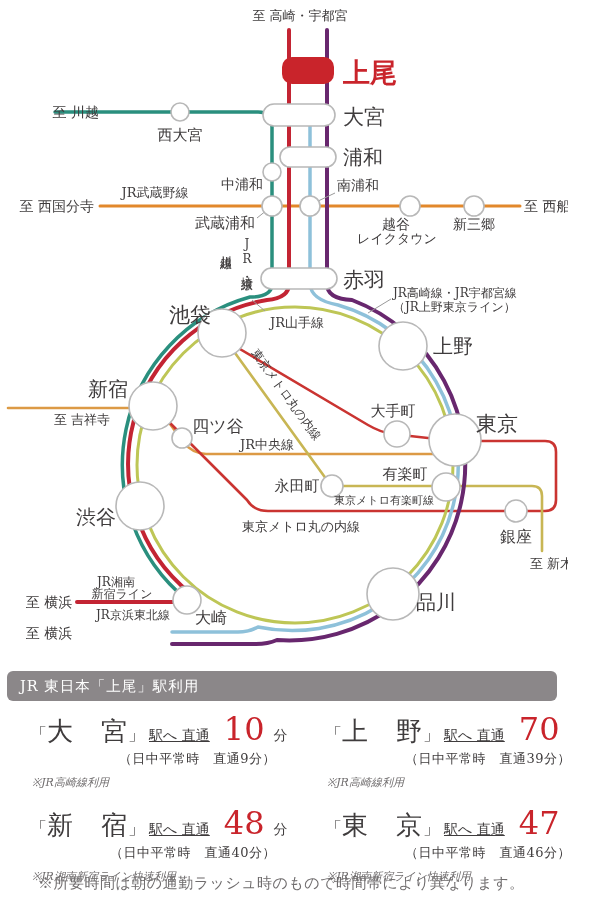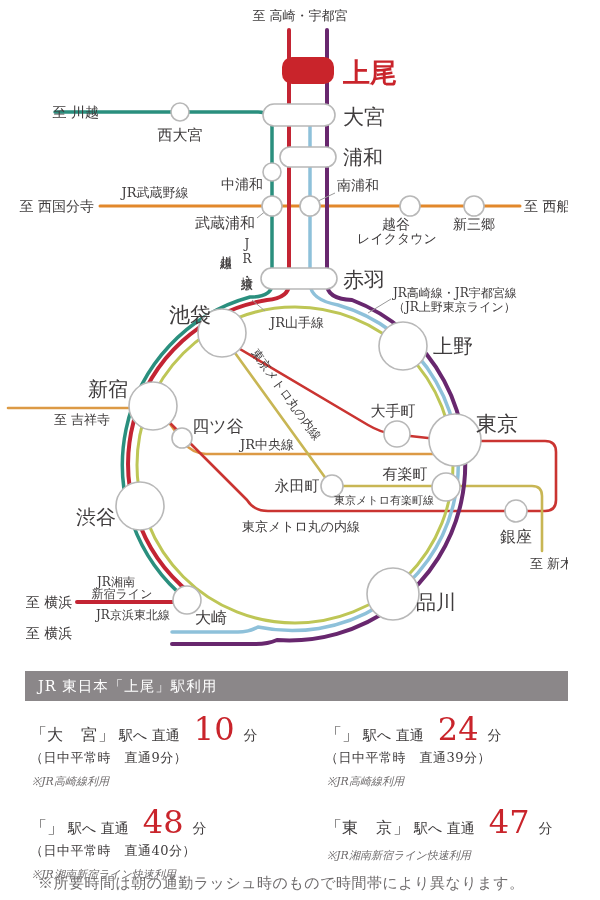--- a/index.html
+++ b/index.html
@@ -15,33 +15,33 @@
   .ln-musashino{stroke:var(--musashino-orange);stroke-width:3;}
   .ln-chuo{stroke:var(--chuo-orange);stroke-width:2.6;}
   .ln-marunouchi{stroke:var(--marunouchi-red);stroke-width:2.6;}
   .ln-yurakucho{stroke:var(--yurakucho-yellow);stroke-width:2.6;}
   .ptr{stroke:#9a9a9a;stroke-width:1;fill:none;}
   .st{fill:#ffffff;stroke:var(--station-stroke);stroke-width:1.6;}
   .st-ageo{fill:var(--ageo-red);stroke:none;}
   .lbl{fill:var(--text-dark);font-family:"DejaVu Serif","Liberation Serif",serif;}
   .lbl-red{fill:var(--ageo-red);font-weight:bold;}
   .vtext{writing-mode:vertical-rl;text-orientation:upright;letter-spacing:1px;}
-  .access-header{position:absolute;left:25px;top:671px;width:550px;height:30px;
+  .access-header{position:absolute;left:7px;top:671px;width:550px;height:30px;
                  background:var(--header-bg);color:#fff;font-size:14.5px;line-height:30px;
-                 padding-left:13px;box-sizing:border-box;letter-spacing:1px;}
+                 padding-left:13px;box-sizing:border-box;letter-spacing:1px;border-radius:6px;}
   .access-grid{position:absolute;left:30px;top:710px;width:547px;display:grid;
                grid-template-columns:295px 252px;row-gap:14px;}
   .entry{width:252px;}
   .entry-main{display:flex;align-items:baseline;white-space:nowrap;}
   .br{font-size:17px;}
-  .st-name{font-size:16px;letter-spacing:1px;}
-  .eki{font-size:14px;margin:0 5px 0 4px;}
+  .st-name{font-size:26px;letter-spacing:1px;}
+  .eki{font-size:14px;margin:0 5px 0 4px;text-decoration:underline;}
   .min{font-size:32px;color:var(--ageo-red);margin:0 9px;}
   .unit{font-size:14px;}
-  .entry-offpeak{text-align:left;padding-right:6px;font-size:13px;margin-top:1px;letter-spacing:0.5px;}
+  .entry-offpeak{text-align:right;padding-right:6px;font-size:13px;margin-top:1px;letter-spacing:0.5px;}
   .entry-note{font-size:11px;color:var(--note-gray);margin-top:6px;padding-left:2px;font-style:italic;}
   .footnote{position:absolute;left:38px;top:874px;font-size:15px;color:var(--note-gray);letter-spacing:0.5px;}
 </style>
 </head>
 <body>
 
 <div class="canvas">
 
   <svg width="600" height="660" viewBox="0 0 600 660">
 
@@ -145,48 +145,51 @@
         <span class="min">10</span>
         <span class="unit">分</span>
       </div>
       <div class="entry-offpeak">（日中平常時　直通9分）</div>
       <div class="entry-note">※JR高崎線利用</div>
     </div>
 
     <div class="entry">
       <div class="entry-main">
         <span class="br">「</span>
+        <span class="st-name">上　野</span>
         <span class="br">」</span>
         <span class="eki">駅へ 直通</span>
-        <span class="min">24</span>
+        <span class="min">70</span>
         <span class="unit">分</span>
       </div>
       <div class="entry-offpeak">（日中平常時　直通39分）</div>
       <div class="entry-note">※JR高崎線利用</div>
     </div>
 
     <div class="entry">
       <div class="entry-main">
         <span class="br">「</span>
+        <span class="st-name">新　宿</span>
         <span class="br">」</span>
         <span class="eki">駅へ 直通</span>
         <span class="min">48</span>
         <span class="unit">分</span>
       </div>
       <div class="entry-offpeak">（日中平常時　直通40分）</div>
       <div class="entry-note">※JR湘南新宿ライン快速利用</div>
     </div>
 
     <div class="entry">
       <div class="entry-main">
         <span class="br">「</span>
         <span class="st-name">東　京</span>
         <span class="br">」</span>
         <span class="eki">駅へ 直通</span>
         <span class="min">47</span>
         <span class="unit">分</span>
       </div>
+      <div class="entry-offpeak">（日中平常時　直通46分）</div>
       <div class="entry-note">※JR湘南新宿ライン快速利用</div>
     </div>
   </div>
 
   <div class="footnote">※所要時間は朝の通勤ラッシュ時のもので時間帯により異なります。</div>
 </div>
 
 </body></html>

